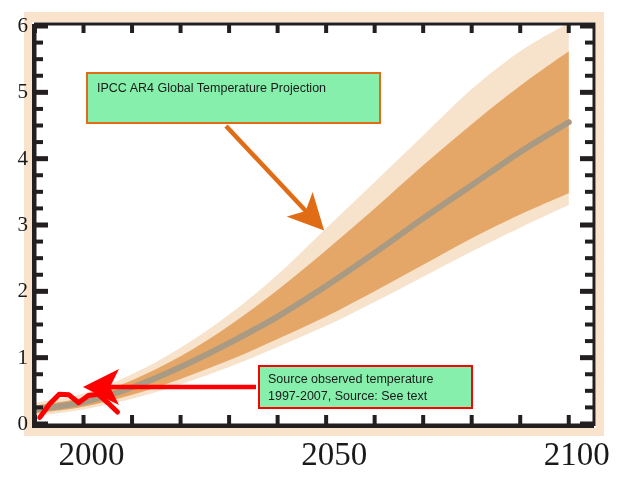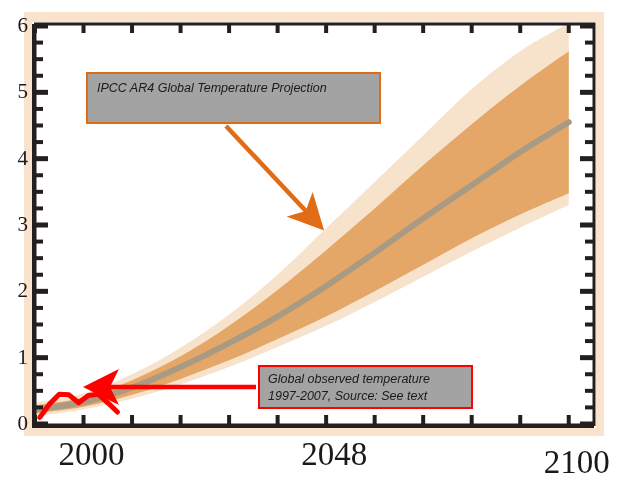--- a/index.html
+++ b/index.html
@@ -20,21 +20,21 @@
         font-family:"Liberation Serif",serif;line-height:1;}
   .ylabs{position:absolute;left:0;top:0;width:28px;height:480px;}
 
   
   .xlabs{position:absolute;left:0;top:438px;width:629px;height:42px;}
   .xlab{position:absolute;font-size:33px;color:#1a1a1a;
         font-family:"Liberation Serif",serif;line-height:1;
         transform:translateX(-50%);white-space:nowrap;margin-left:8px;}
 
   
-  .callout{position:absolute;background:#a3a3a3;box-sizing:border-box;font-style:italic;}
+  .callout{position:absolute;background:#86efac;box-sizing:border-box;}
   .callout .line{font-size:12.5px;color:#1a1a1a;line-height:1.38;
                  white-space:nowrap;}
   #callout-ipcc{left:86px;top:72px;width:295px;height:52px;
                 border:2.5px solid #E06C15;padding:6px 9px;}
   #callout-observed{left:258px;top:365px;width:215px;height:44px;
                 border:2.5px solid #FF0000;padding:4px 8px;}
   #callout-observed .line{font-size:12.5px;}
 </style>
 </head>
 <body>
@@ -151,30 +151,30 @@
       <div class="ylab" style="top: 346.667px;">1</div>
       <div class="ylab" style="top: 280.333px;">2</div>
       <div class="ylab" style="top: 214px;">3</div>
       <div class="ylab" style="top: 147.667px;">4</div>
       <div class="ylab" style="top: 81.3333px;">5</div>
       <div class="ylab" style="top: 15px;">6</div>
     </div>
 
   <div class="xlabs" id="xlabs">
       <div class="xlab" style="left: 83.5217px; top: 0px;">2000</div>
-      <div class="xlab" style="left: 326.13px; top: 0px;">2048</div>
-      <div class="xlab" style="left: 568.739px; top: 8px;">2100</div>
+      <div class="xlab" style="left: 326.13px; top: 0px;">2050</div>
+      <div class="xlab" style="left: 568.739px; top: 0px;">2100</div>
     </div>
 
   <div class="callout" id="callout-ipcc">
     <div class="line">IPCC AR4 Global Temperature Projection</div>
   </div>
 
   <div class="callout" id="callout-observed">
-    <div class="line">Global observed temperature</div>
+    <div class="line">Source observed temperature</div>
     <div class="line">1997-2007, Source: See text</div>
   </div>
 
   <svg style="position:absolute;left:0;top:0;pointer-events:none" width="629" height="480">
     <defs>
       <marker id="arw-orange" markerWidth="8" markerHeight="8" refX="6" refY="4" orient="auto">
         <path d="M0,0 L8,4 L0,8 L2,4 Z" fill="#E06C15"></path>
       </marker>
       <marker id="arw-red" markerWidth="8" markerHeight="8" refX="6" refY="4" orient="auto">
         <path d="M0,0 L8,4 L0,8 L2,4 Z" fill="#FF0000"></path>

